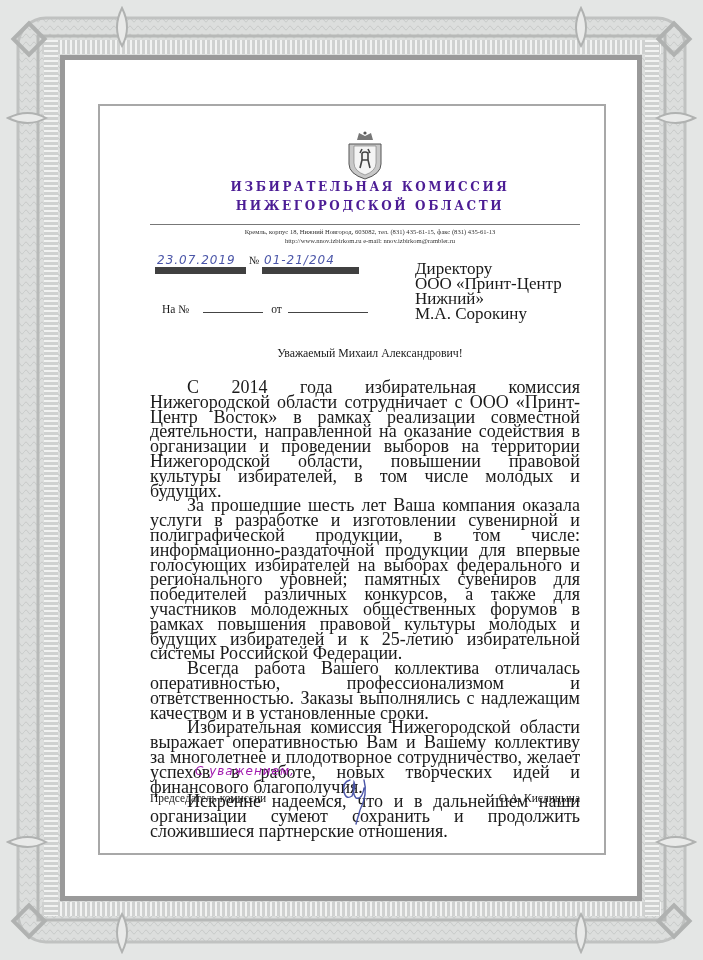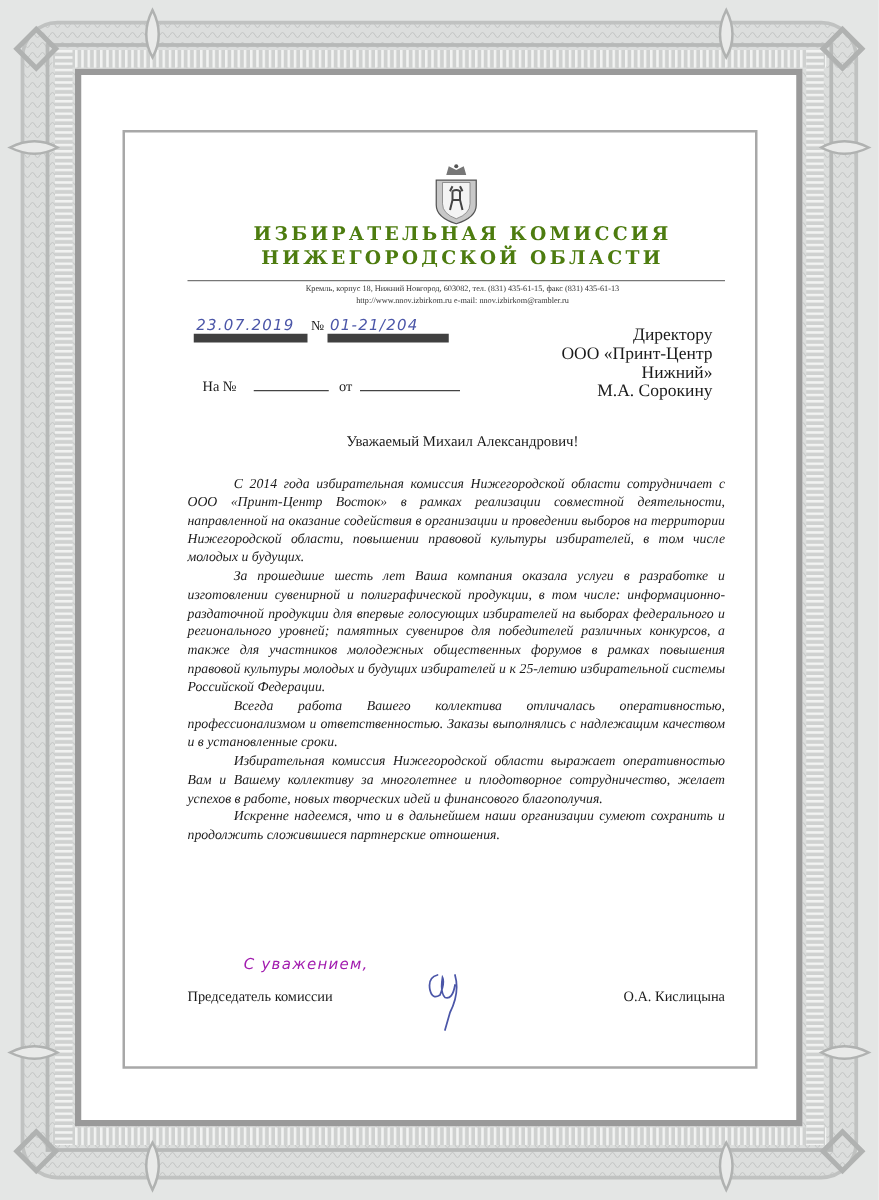--- a/index.html
+++ b/index.html
@@ -17,43 +17,43 @@
   }
   .inner-frame {
     position: absolute; left: 98px; top: 104px; width: 508px; height: 751px;
     border: 2px solid #a8a8a8; box-sizing: border-box;
   }
   .content { position: absolute; left: 150px; top: 120px; width: 425px; }
 
   .emblem { position: absolute; left: 195px; top: 10px; width: 40px; height: 50px; }
   .org-title {
     position: absolute; left: 0; top: 58px; width: 440px; text-align: center;
-    font-family: "DejaVu Serif", serif; font-weight: bold; font-size: 15px;
-    letter-spacing: 2.6px; line-height: 19px; color: #4d7c0f;
+    font-family: "DejaVu Serif", serif; font-weight: bold; font-size: 12px;
+    letter-spacing: 2.6px; line-height: 19px; color: #4c1d95;
   }
   .rule { position: absolute; left: 0; top: 104px; width: 430px; border-top: 1.5px solid #777; }
   .addr {
     position: absolute; left: 0; top: 108px; width: 440px; text-align: center;
     font-size: 6.6px; line-height: 8.5px; color: #333;
   }
   .meta-left { position: absolute; left: 5px; top: 133px; width: 210px; font-size: 11px; }
   .hand { font-family: "DejaVu Sans", sans-serif; font-style: italic; color: #4b56a8; font-size: 12px; letter-spacing: 1px; }
   .ul { display: inline-block; border-bottom: 7px solid #404040; padding: 0 2px; }
   .date-field { width: 87px; }
   .num-field { width: 93px; }
   .ref-line { position: absolute; left: 12px; top: 182px; font-size: 11.5px; white-space: nowrap; }
   .blank { display: inline-block; border-bottom: 1px solid #444; vertical-align: baseline; height: 10px; }
   .blank.b1 { width: 60px; margin: 0 8px 0 14px; }
   .blank.b2 { width: 80px; margin-left: 6px; }
   .addressee {
-    position: absolute; left: 265px; top: 141px; width: 155px; text-align: right;
-    font-size: 14px; line-height: 15px;
+    position: absolute; left: 265px; top: 141px; width: 155px; text-align: left;
+    font-size: 17px; line-height: 15px;
   }
   .salutation { position: absolute; left: 0; top: 226px; width: 440px; text-align: center; font-size: 11.8px; }
-  .body-text { position: absolute; left: 0; top: 260px; width: 430px; font-size: 11px; line-height: 14.8px; text-align: justify; font-style: italic; }
+  .body-text { position: absolute; left: 0; top: 260px; width: 430px; font-size: 18px; line-height: 14.8px; text-align: justify; }
   .body-text p { margin: 0; text-indent: 37px; }
   .closing { position: absolute; left: 45px; top: 644px; color: #a21caf; }
   .sig-row { position: absolute; left: 0; top: 672px; width: 430px; font-size: 11.5px; }
   .sig-title { position: absolute; left: 0; top: 0; }
   .sig-name { position: absolute; right: 0; top: 0; }
   .signature { position: absolute; left: 188px; top: -18px; width: 36px; height: 56px; }
 </style>
 </head>
 <body>
 

